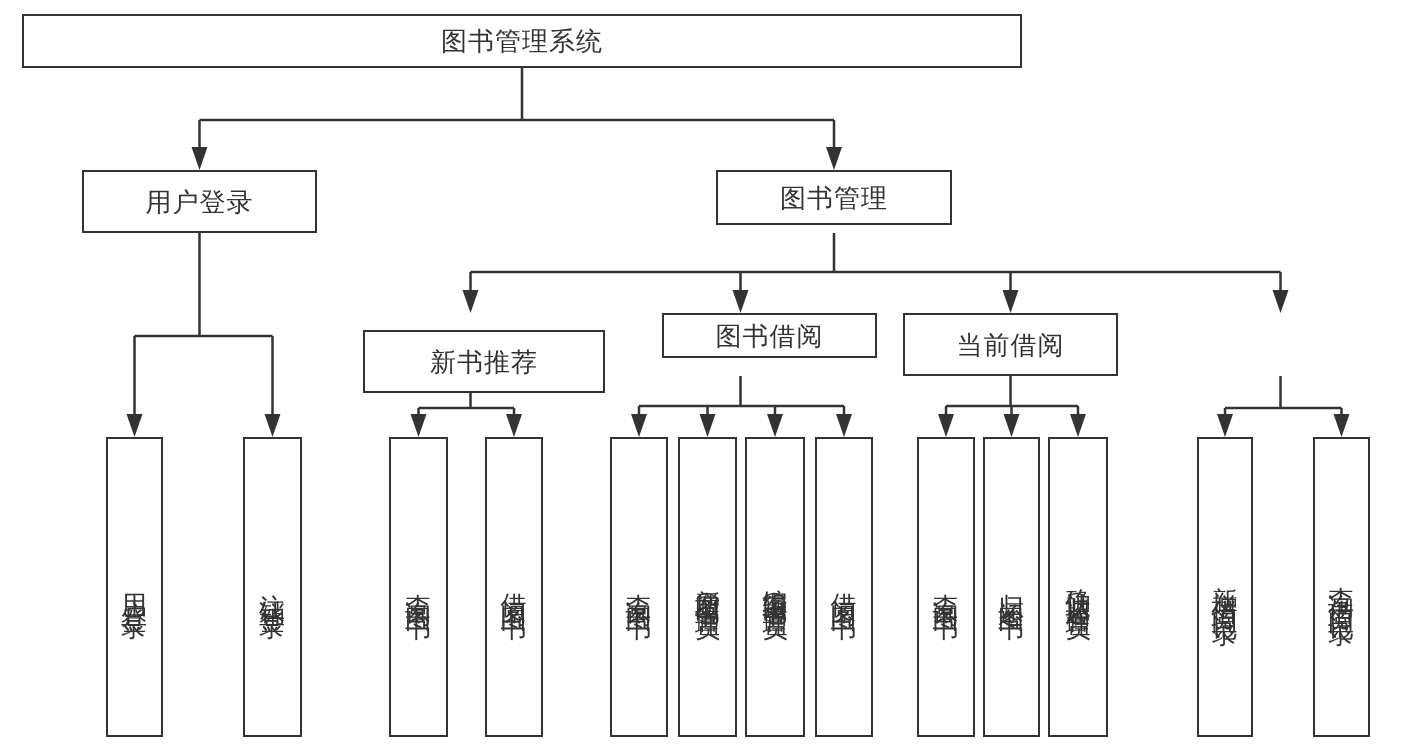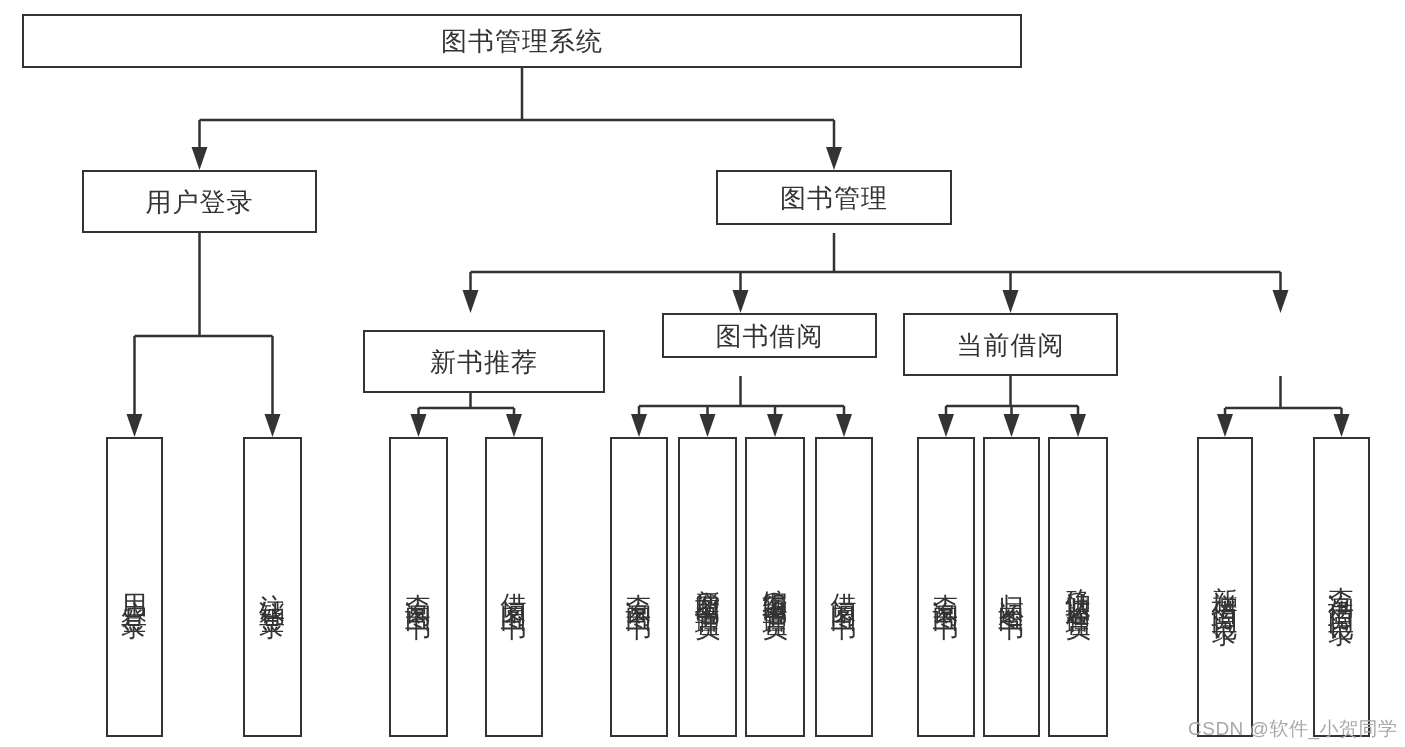--- a/index.html
+++ b/index.html
@@ -119,15 +119,14 @@
     <span class="vlbl">确认归还（管理员）</span>
   </div>
 
   <div class="vbox" style="left:1197px;width:56px;">
     <span class="vlbl">新增借阅记录</span>
   </div>
   <div class="vbox" style="left:1313px;width:57px;">
     <span class="vlbl">查询借阅记录</span>
   </div>
 
-  <div class="watermark">CSDN @软件_小贺同学</div>
 
 </div>
 
 </body></html>

